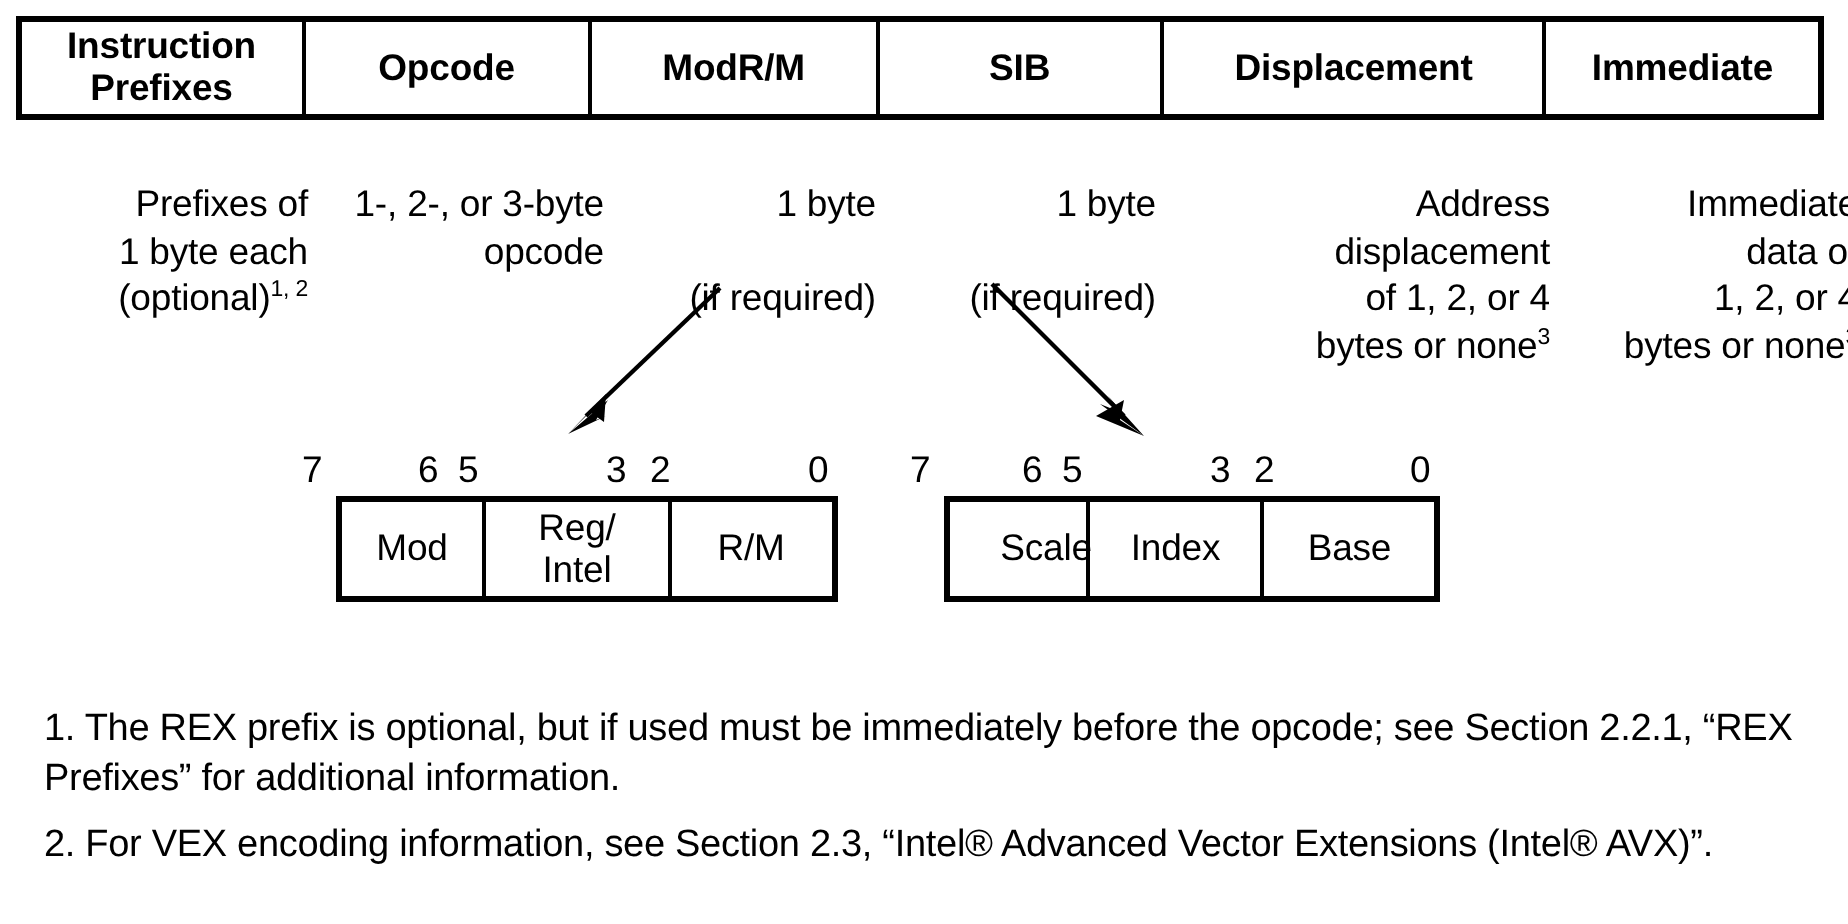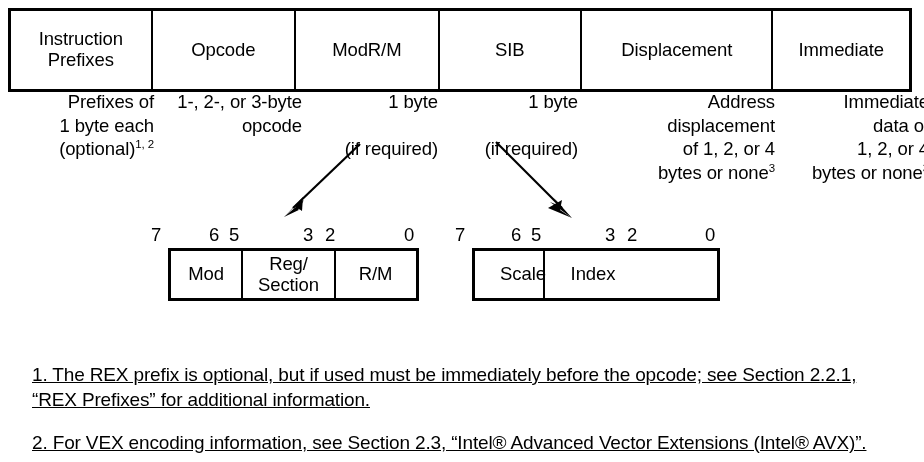--- a/index.html
+++ b/index.html
@@ -16,25 +16,26 @@
     color: #000000;
     -webkit-font-smoothing: antialiased;
   }
 
   
   #format-table {
     position: absolute;
     left: 8px;
     top: 8px;
     width: 904px;
-    height: 84px;
+    height: 52px;
     box-sizing: border-box;
     border: 3px solid #000;
     display: flex;
     background: #fff;
+    font-weight: bold;
   }
   .fmt-cell {
     box-sizing: border-box;
     display: flex;
     align-items: center;
     justify-content: center;
     text-align: center;
     font-size: 18.5px;
     line-height: 1.12;
     letter-spacing: -0.1px;
@@ -131,21 +132,21 @@
   
   #footnotes {
     position: absolute;
     left: 14px;
     top: 344px;
     width: 900px;
     font-size: 19px;
     line-height: 25px;
     letter-spacing: -0.15px;
   }
-  #footnotes p { margin: 18px; text-decoration: underline; }
+  #footnotes p { margin: 8px; }
 </style>
 </head>
 <body>
 
 <div id="format-table">
   <div class="fmt-cell w1">Instruction
 Prefixes</div>
   <div class="fmt-cell w2">Opcode</div>
   <div class="fmt-cell w3">ModR/M</div>
   <div class="fmt-cell w4">SIB</div>
@@ -195,36 +196,37 @@
     <span style="left:0px;">7</span>
     <span style="left:58px;">6</span>
     <span style="left:78px;">5</span>
     <span style="left:152px;">3</span>
     <span style="left:174px;">2</span>
     <span style="left:253px;">0</span>
   </div>
   <div class="bitbox">
     <div class="bitcell" id="modrm-cell-mod">Mod</div>
     <div class="bitcell" id="modrm-cell-reg">Reg/
-Section</div>
+Intel</div>
     <div class="bitcell" id="modrm-cell-rm">R/M</div>
   </div>
 </div>
 
 <div class="bitgroup" id="sib-group">
   <div class="bitnums">
     <span style="left:0px;">7</span>
     <span style="left:56px;">6</span>
     <span style="left:76px;">5</span>
     <span style="left:150px;">3</span>
     <span style="left:172px;">2</span>
     <span style="left:250px;">0</span>
   </div>
   <div class="bitbox">
     <div class="bitcell" id="sib-cell-scale">Scale</div>
     <div class="bitcell" id="sib-cell-index">Index</div>
+    <div class="bitcell" id="sib-cell-base">Base</div>
   </div>
 </div>
 
 <div id="footnotes">
   <p>1. The REX prefix is optional, but if used must be immediately before the opcode; see Section 2.2.1, “REX Prefixes” for additional information.</p>
   <p>2. For VEX encoding information, see Section 2.3, “Intel® Advanced Vector Extensions (Intel® AVX)”.</p>
 </div>
 
 </body></html>

